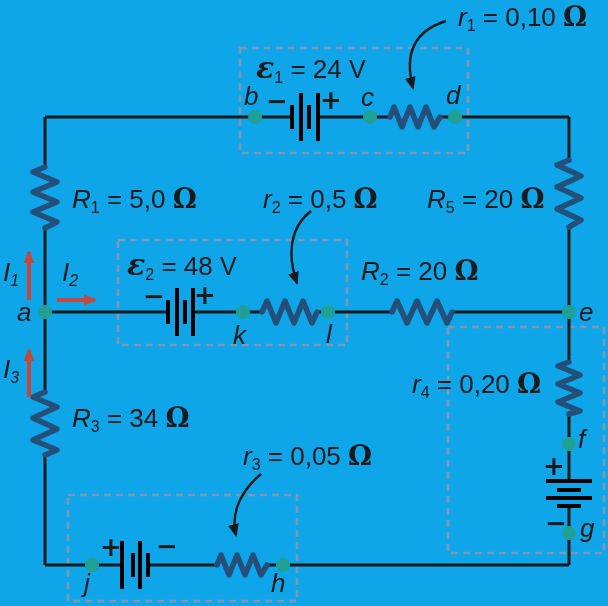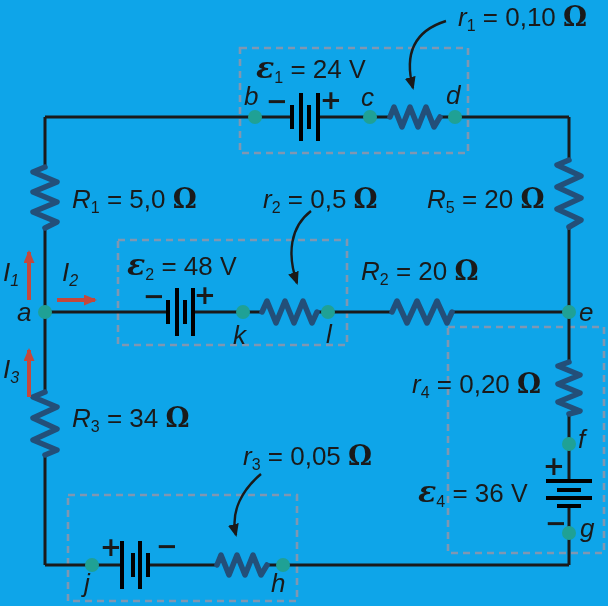--- a/index.html
+++ b/index.html
@@ -118,21 +118,20 @@
   <div class="lbl" style="left:127px;top:249px;"><span class="emfsym">ε</span><sub>2</sub><span> = 48 </span><span class="unitv">V</span></div>
 
   <div class="lbl" style="left:361px;top:257px;"><span class="var">R</span><sub>2</sub><span> = 20 </span><span class="omega">Ω</span></div>
 
   <div class="lbl" style="left:412px;top:370px;"><span class="var">r</span><sub>4</sub><span> = 0,20 </span><span class="omega">Ω</span></div>
 
   <div class="lbl" style="left:72px;top:404px;"><span class="var">R</span><sub>3</sub><span> = 34 </span><span class="omega">Ω</span></div>
 
   <div class="lbl" style="left:195px;top:442px;margin-left:48px;"><span class="var">r</span><sub>3</sub><span> = 0,05 </span><span class="omega">Ω</span></div>
 
-  <div class="lbl" style="left:418px;top:476px;"><span class="emfsym">ε</span><sub>4</sub><span> = 36 </span><span class="unitv">V</span></div>
 
 
   <div class="cur-lbl" style="left:3px;top:259px;"><span>I</span><sub>1</sub></div>
   <div class="cur-lbl" style="left:62px;top:259px;"><span>I</span><sub>2</sub></div>
   <div class="cur-lbl" style="left:3px;top:356px;"><span>I</span><sub>3</sub></div>
 
   <span class="node-lbl" style="left:17px;top:299px;">a</span>
   <span class="node-lbl" style="left:244px;top:83px;">b</span>
   <span class="node-lbl" style="left:361px;top:84px;">c</span>
   <span class="node-lbl" style="left:446px;top:82px;">d</span>

